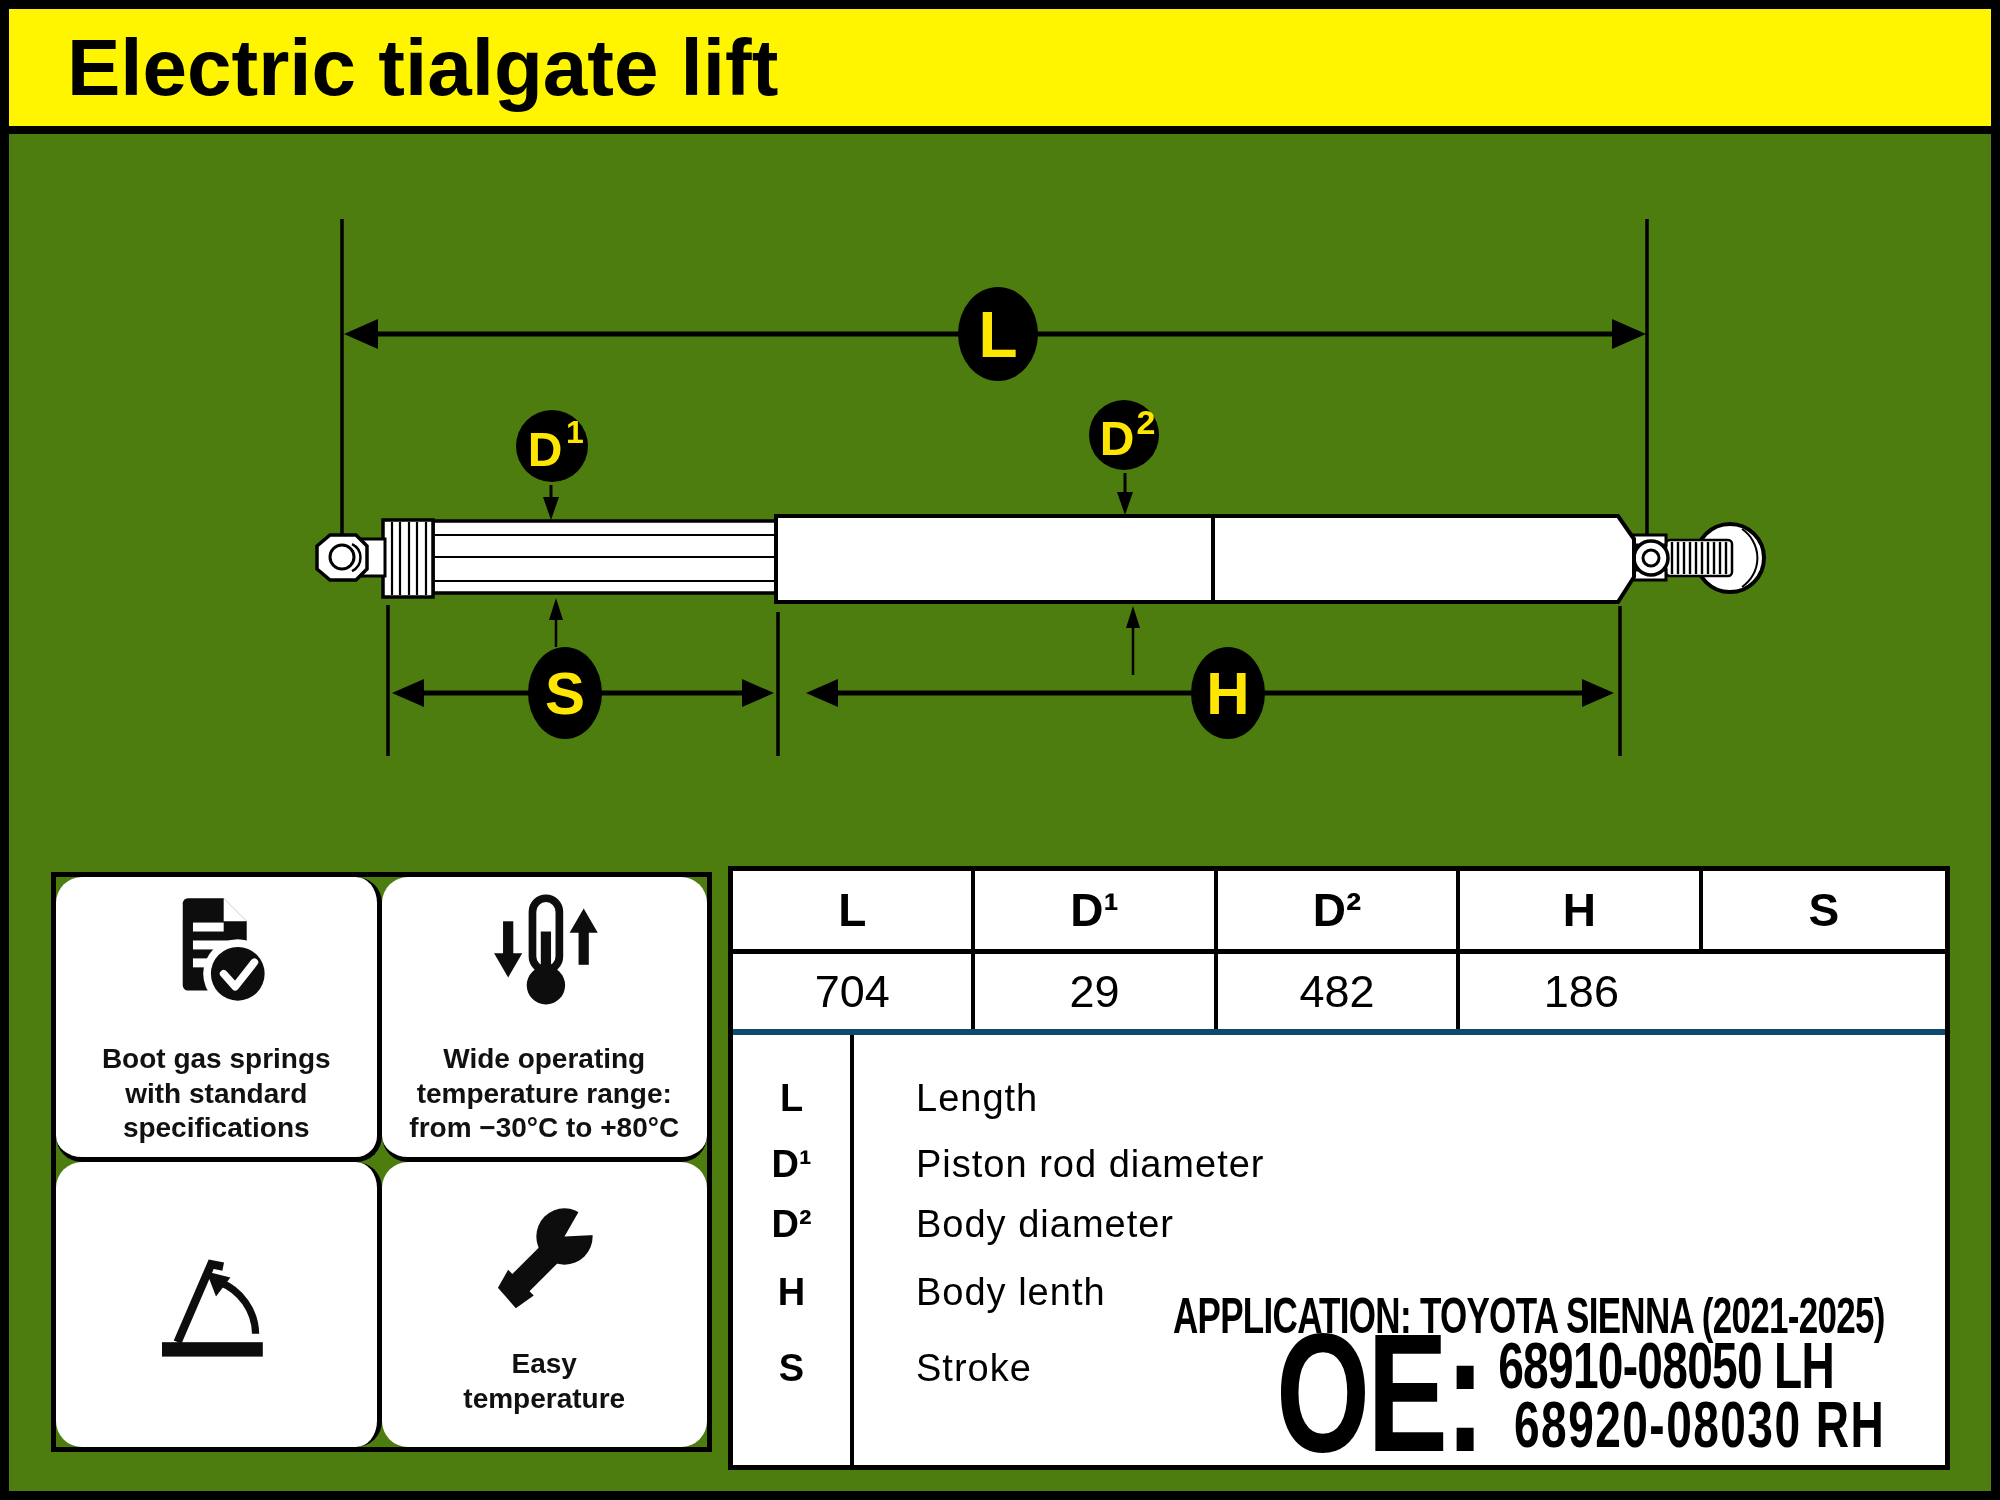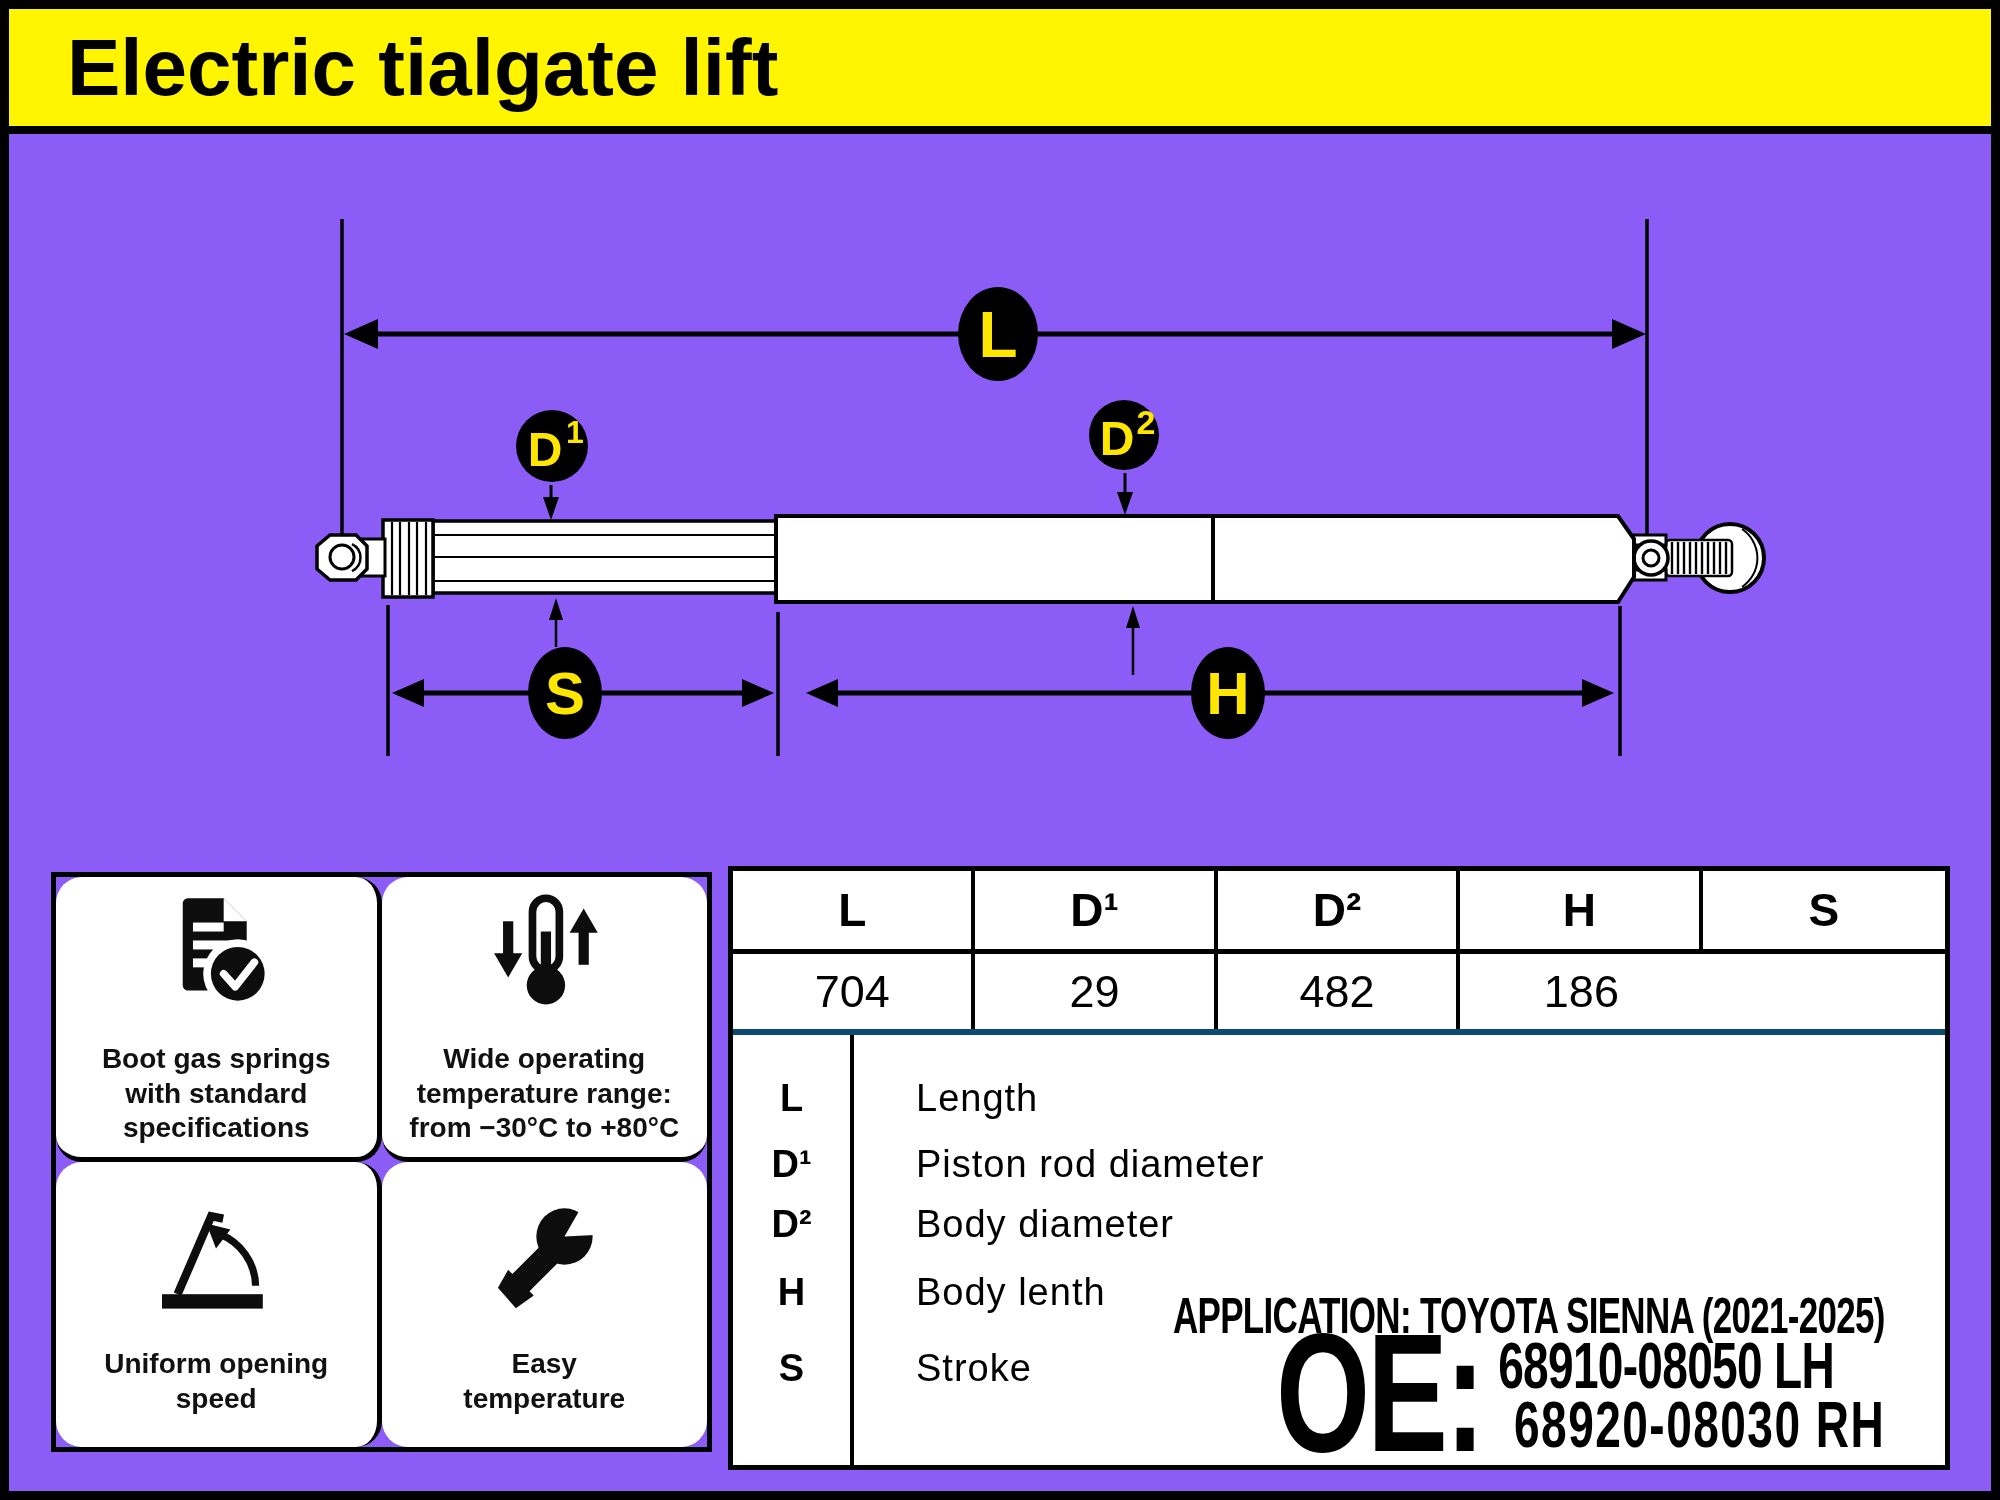--- a/index.html
+++ b/index.html
@@ -1,17 +1,17 @@
 <!DOCTYPE html>
 <html><head>
 <meta charset="utf-8">
 <style>
   html,body{margin:0;padding:0;background:#888;}
   .page{
-    position:relative; width:2000px; height:1500px; background:#8b5cf6;
+    position:relative; width:2000px; height:1500px; background:#4d7c0f;
     font-family:"Liberation Sans", sans-serif; color:#000; overflow:hidden;
   }
   .outer-border{position:absolute; inset:0; border:9px solid #000; z-index:60; pointer-events:none;}
   
   .banner{
     position:absolute; left:9px; top:9px; right:9px; height:117px;
     background:#FFF500; border-bottom:8px solid #000;
     display:flex; align-items:center; z-index:5;
   }
   .banner .title{
@@ -233,22 +233,20 @@
 from −30°C to +80°C</div>
     </div>
 
     <div class="fcell bR">
       <svg class="ficon" viewBox="0 0 110 100">
         <rect x="10" y="81" width="84" height="12" fill="#0d0d0d"></rect>
         <path d="M23 81 L51 16 l10 2" fill="none" stroke="#0d0d0d" stroke-width="7" stroke-linejoin="miter"></path>
         <path d="M88 74 A47 47 0 0 0 58 31" fill="none" stroke="#0d0d0d" stroke-width="6"></path>
         <polygon points="47,22 67,27 55,43" fill="#0d0d0d"></polygon>
       </svg>
-      <div class="flabel">Uniform opening
-speed</div>
     </div>
 
     <div class="fcell">
       <svg class="ficon" viewBox="0 0 100 100">
         <circle cx="66" cy="34" r="22" fill="#0d0d0d"></circle>
         <polygon points="66,34 82,6 106,32" fill="#fff"></polygon>
         <line x1="58" y1="44" x2="30" y2="72" stroke="#0d0d0d" stroke-width="19" stroke-linecap="round"></line>
         <polygon points="22,60 42,80 28,90 14,74" fill="#0d0d0d"></polygon>
       </svg>
       <div class="flabel">Easy

